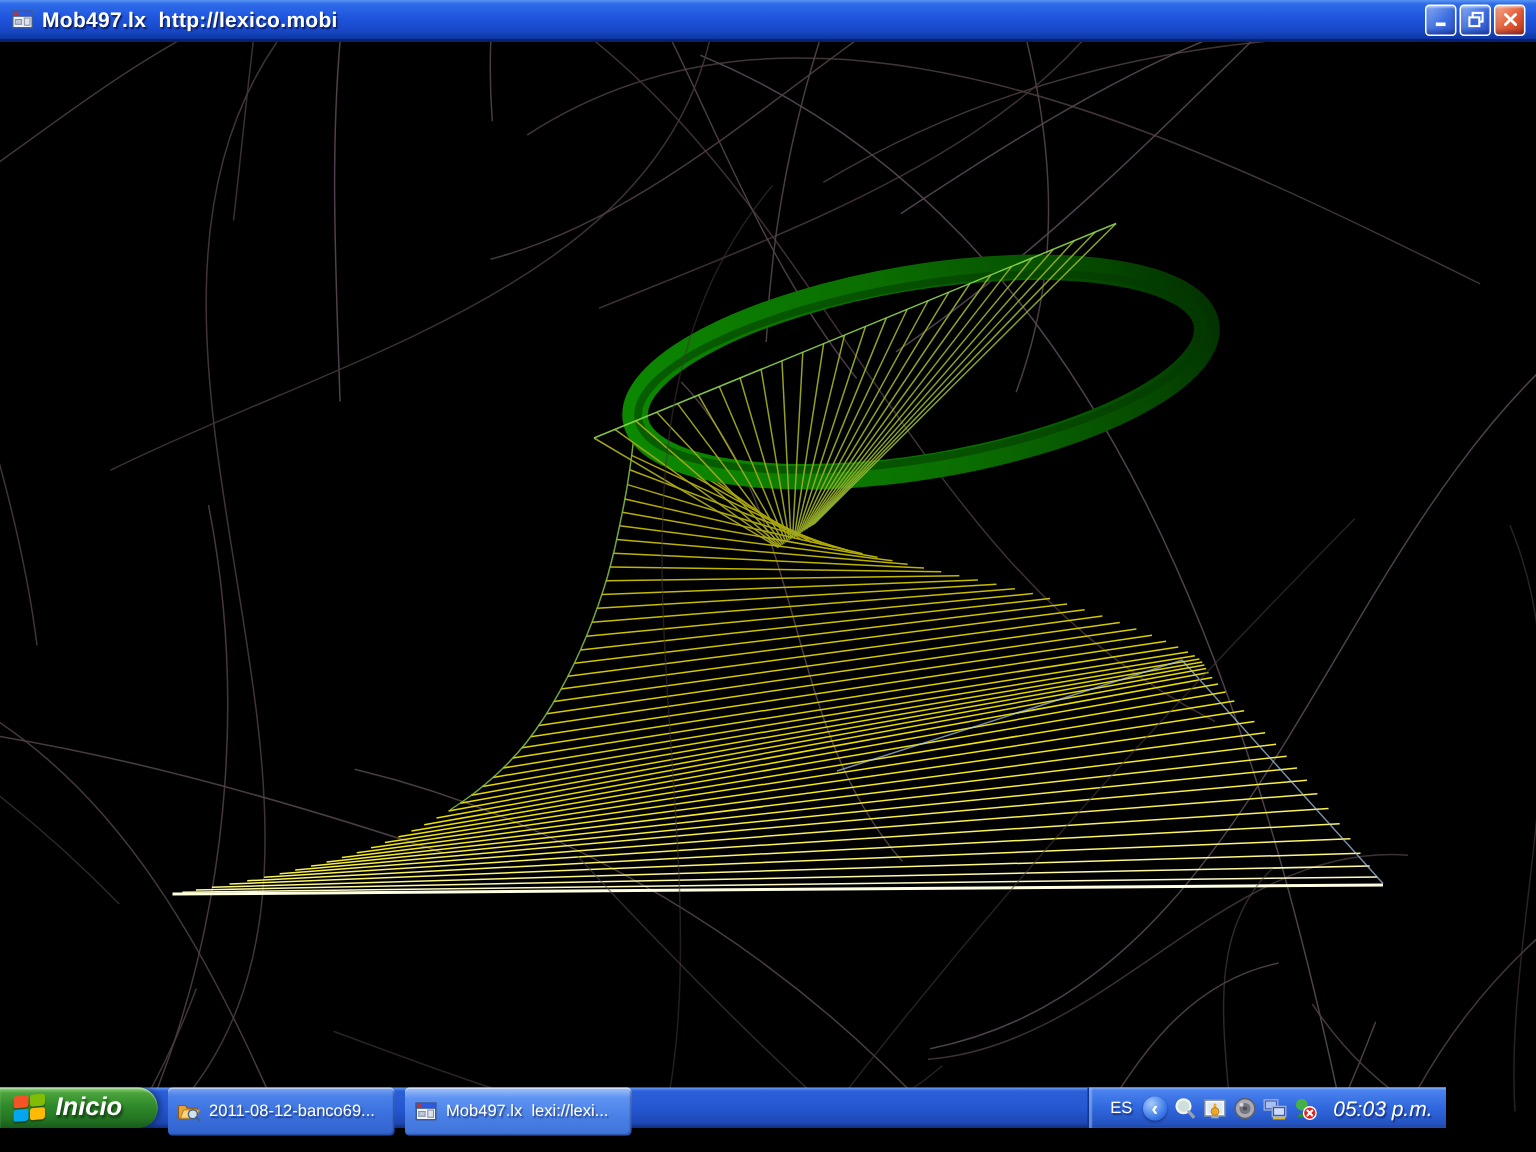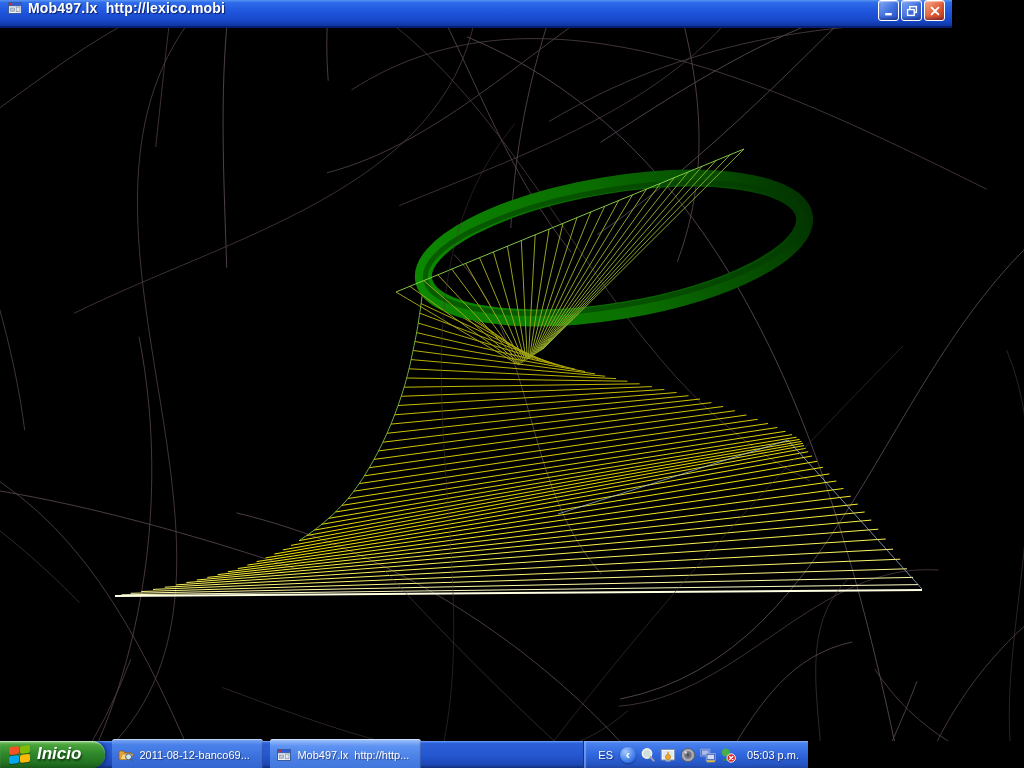--- a/index.html
+++ b/index.html
@@ -3,46 +3,46 @@
 <meta charset="utf-8">
 <style>
   html,body{margin:0;padding:0;}
   body{
     width:1024px;height:768px;overflow:hidden;position:relative;
     background:#000;font-family:"Liberation Sans",sans-serif;
     -webkit-font-smoothing:antialiased;
   }
   
   .titlebar{
-    position:absolute;top:0;left:0;width:952px;height:28px;box-sizing:border-box;
+    position:absolute;top:0;left:0;width:1024px;height:28px;box-sizing:border-box;
     background:linear-gradient(180deg,#5a96f2 0%,#2e6bea 10%,#1f55dd 45%,#1747c6 80%,#0e35a0 100%);
     border-bottom:2px solid #071f6e;
-    display:flex;align-items:flex-start;padding:0 5px;
+    display:flex;align-items:center;padding:0 5px;
   }
   .app-icon{width:16px;height:16px;margin:0 5px 0 2px;flex:0 0 auto;}
   .title-text{
     color:#fff;font-weight:bold;font-size:14px;white-space:pre;
     text-shadow:1px 1px 1px rgba(0,0,40,.65);letter-spacing:.2px;flex:1 1 auto;
     overflow:hidden;
   }
   .win-controls{display:flex;gap:2px;margin-right:2px;}
   .win-btn{
     width:21px;height:21px;border-radius:3px;border:1px solid #fff;box-sizing:border-box;
     display:flex;align-items:center;justify-content:center;
     box-shadow:inset 0 1px 1px rgba(255,255,255,.5), inset 0 -2px 3px rgba(0,0,60,.35);
   }
   .win-btn.blue{background:linear-gradient(135deg,#86abf6 0%,#3e6fe0 55%,#2a50c4 100%);}
   .win-btn.red{background:linear-gradient(135deg,#f6ac8e 0%,#e4623c 50%,#c03514 100%);}
   
   #art{position:absolute;top:28px;left:0;background:#000;display:block;}
   
   .taskbar{
-    position:absolute;left:0;bottom:0;width:808px;height:27px;box-sizing:border-box;
+    position:absolute;left:0;bottom:16px;width:964px;height:27px;box-sizing:border-box;
     background:linear-gradient(180deg,#7aa8f6 0%,#3f77e8 5%,#2b5fd8 10%,#2456cf 55%,#1d47b4 88%,#15368c 96%,#112e7a 100%);
-    display:flex;align-items:center;
+    display:flex;
   }
   .start-btn{
     height:27px;flex:0 0 auto;display:flex;align-items:center;gap:7px;
     padding:0 24px 0 9px;border-radius:0 13px 13px 0;box-sizing:border-box;
     background:linear-gradient(180deg,#8fd279 0%,#4aa33c 14%,#2f8a2a 45%,#237323 80%,#185a19 100%);
     box-shadow:inset 0 1px 1px rgba(255,255,255,.45), 2px 0 4px rgba(0,10,40,.45);
     cursor:pointer;
   }
   .start-label{
     color:#fff;font-style:italic;font-weight:bold;font-size:17px;
@@ -70,21 +70,21 @@
     border-left:1px solid #14338a;box-shadow:inset 2px 0 1px rgba(150,190,250,.55);
   }
   .tray-lang{color:#fff;font-size:11px;padding:0 3px;cursor:default;text-shadow:1px 1px 1px rgba(0,0,40,.5);}
   .tray-chevron{
     width:16px;height:16px;border-radius:50%;flex:0 0 auto;
     background:radial-gradient(circle at 35% 30%,#a6cafb,#3a78e8 65%,#2451bd);
     color:#fff;font-weight:bold;font-size:13px;line-height:15px;text-align:center;cursor:pointer;
     box-shadow:0 1px 2px rgba(0,0,40,.4);
   }
   .tray-ico{width:16px;height:16px;flex:0 0 auto;cursor:pointer;}
-  .tray-clock{color:#fff;font-size:11px;margin-left:7px;white-space:pre;cursor:pointer;text-shadow:1px 1px 1px rgba(0,0,40,.5);}
+  .tray-clock{color:#fff;font-size:14px;margin-left:7px;white-space:pre;cursor:pointer;text-shadow:1px 1px 1px rgba(0,0,40,.5);font-style:italic;}
 </style>
 </head>
 <body>
 
 <div class="titlebar">
   <svg class="app-icon" viewBox="0 0 16 16">
     <rect x="1.5" y="2.5" width="13" height="11" fill="#f4f4f8" stroke="#3a5a9a"></rect>
     <rect x="1.5" y="2.5" width="13" height="3.2" fill="#2a5ae0" stroke="#3a5a9a"></rect>
     <rect x="2.6" y="3.2" width="2.6" height="1.8" fill="#d03020"></rect>
     <rect x="3.2" y="8" width="4.2" height="3.2" fill="#c0c8d8" stroke="#8090a8" stroke-width="0.7"></rect>
@@ -270,21 +270,21 @@
 
 
   <div class="task-btn active">
     <svg width="16" height="16" viewBox="0 0 16 16">
       <rect x="1.5" y="2.5" width="13" height="11" fill="#f4f4f8" stroke="#3a5a9a"></rect>
       <rect x="1.5" y="2.5" width="13" height="3.2" fill="#2a5ae0" stroke="#3a5a9a"></rect>
       <rect x="2.6" y="3.2" width="2.6" height="1.8" fill="#d03020"></rect>
       <rect x="3.2" y="8" width="4.2" height="3.2" fill="#c0c8d8" stroke="#8090a8" stroke-width="0.7"></rect>
       <rect x="9.2" y="7" width="3.8" height="4.8" fill="#dfe3ec" stroke="#8090a8" stroke-width="0.7"></rect>
     </svg>
-    <span class="lbl">Mob497.lx  http://http...</span>
+    <span class="lbl">Mob497.lx  lexi://lexi...</span>
   </div>
 
   <div class="tray">
     <span class="tray-lang">ES</span>
     <span class="tray-chevron">‹</span>
     <svg class="tray-ico" viewBox="0 0 16 16">
       <circle cx="7" cy="6.5" r="4.6" fill="#eaf4da" fill-opacity="0.85" stroke="#f2f2e6" stroke-width="1.6"></circle>
       <line x1="10.6" y1="10.2" x2="13.6" y2="13.6" stroke="#9aa0b0" stroke-width="2.1" stroke-linecap="round"></line>
     </svg>
     <svg class="tray-ico" viewBox="0 0 16 16">

